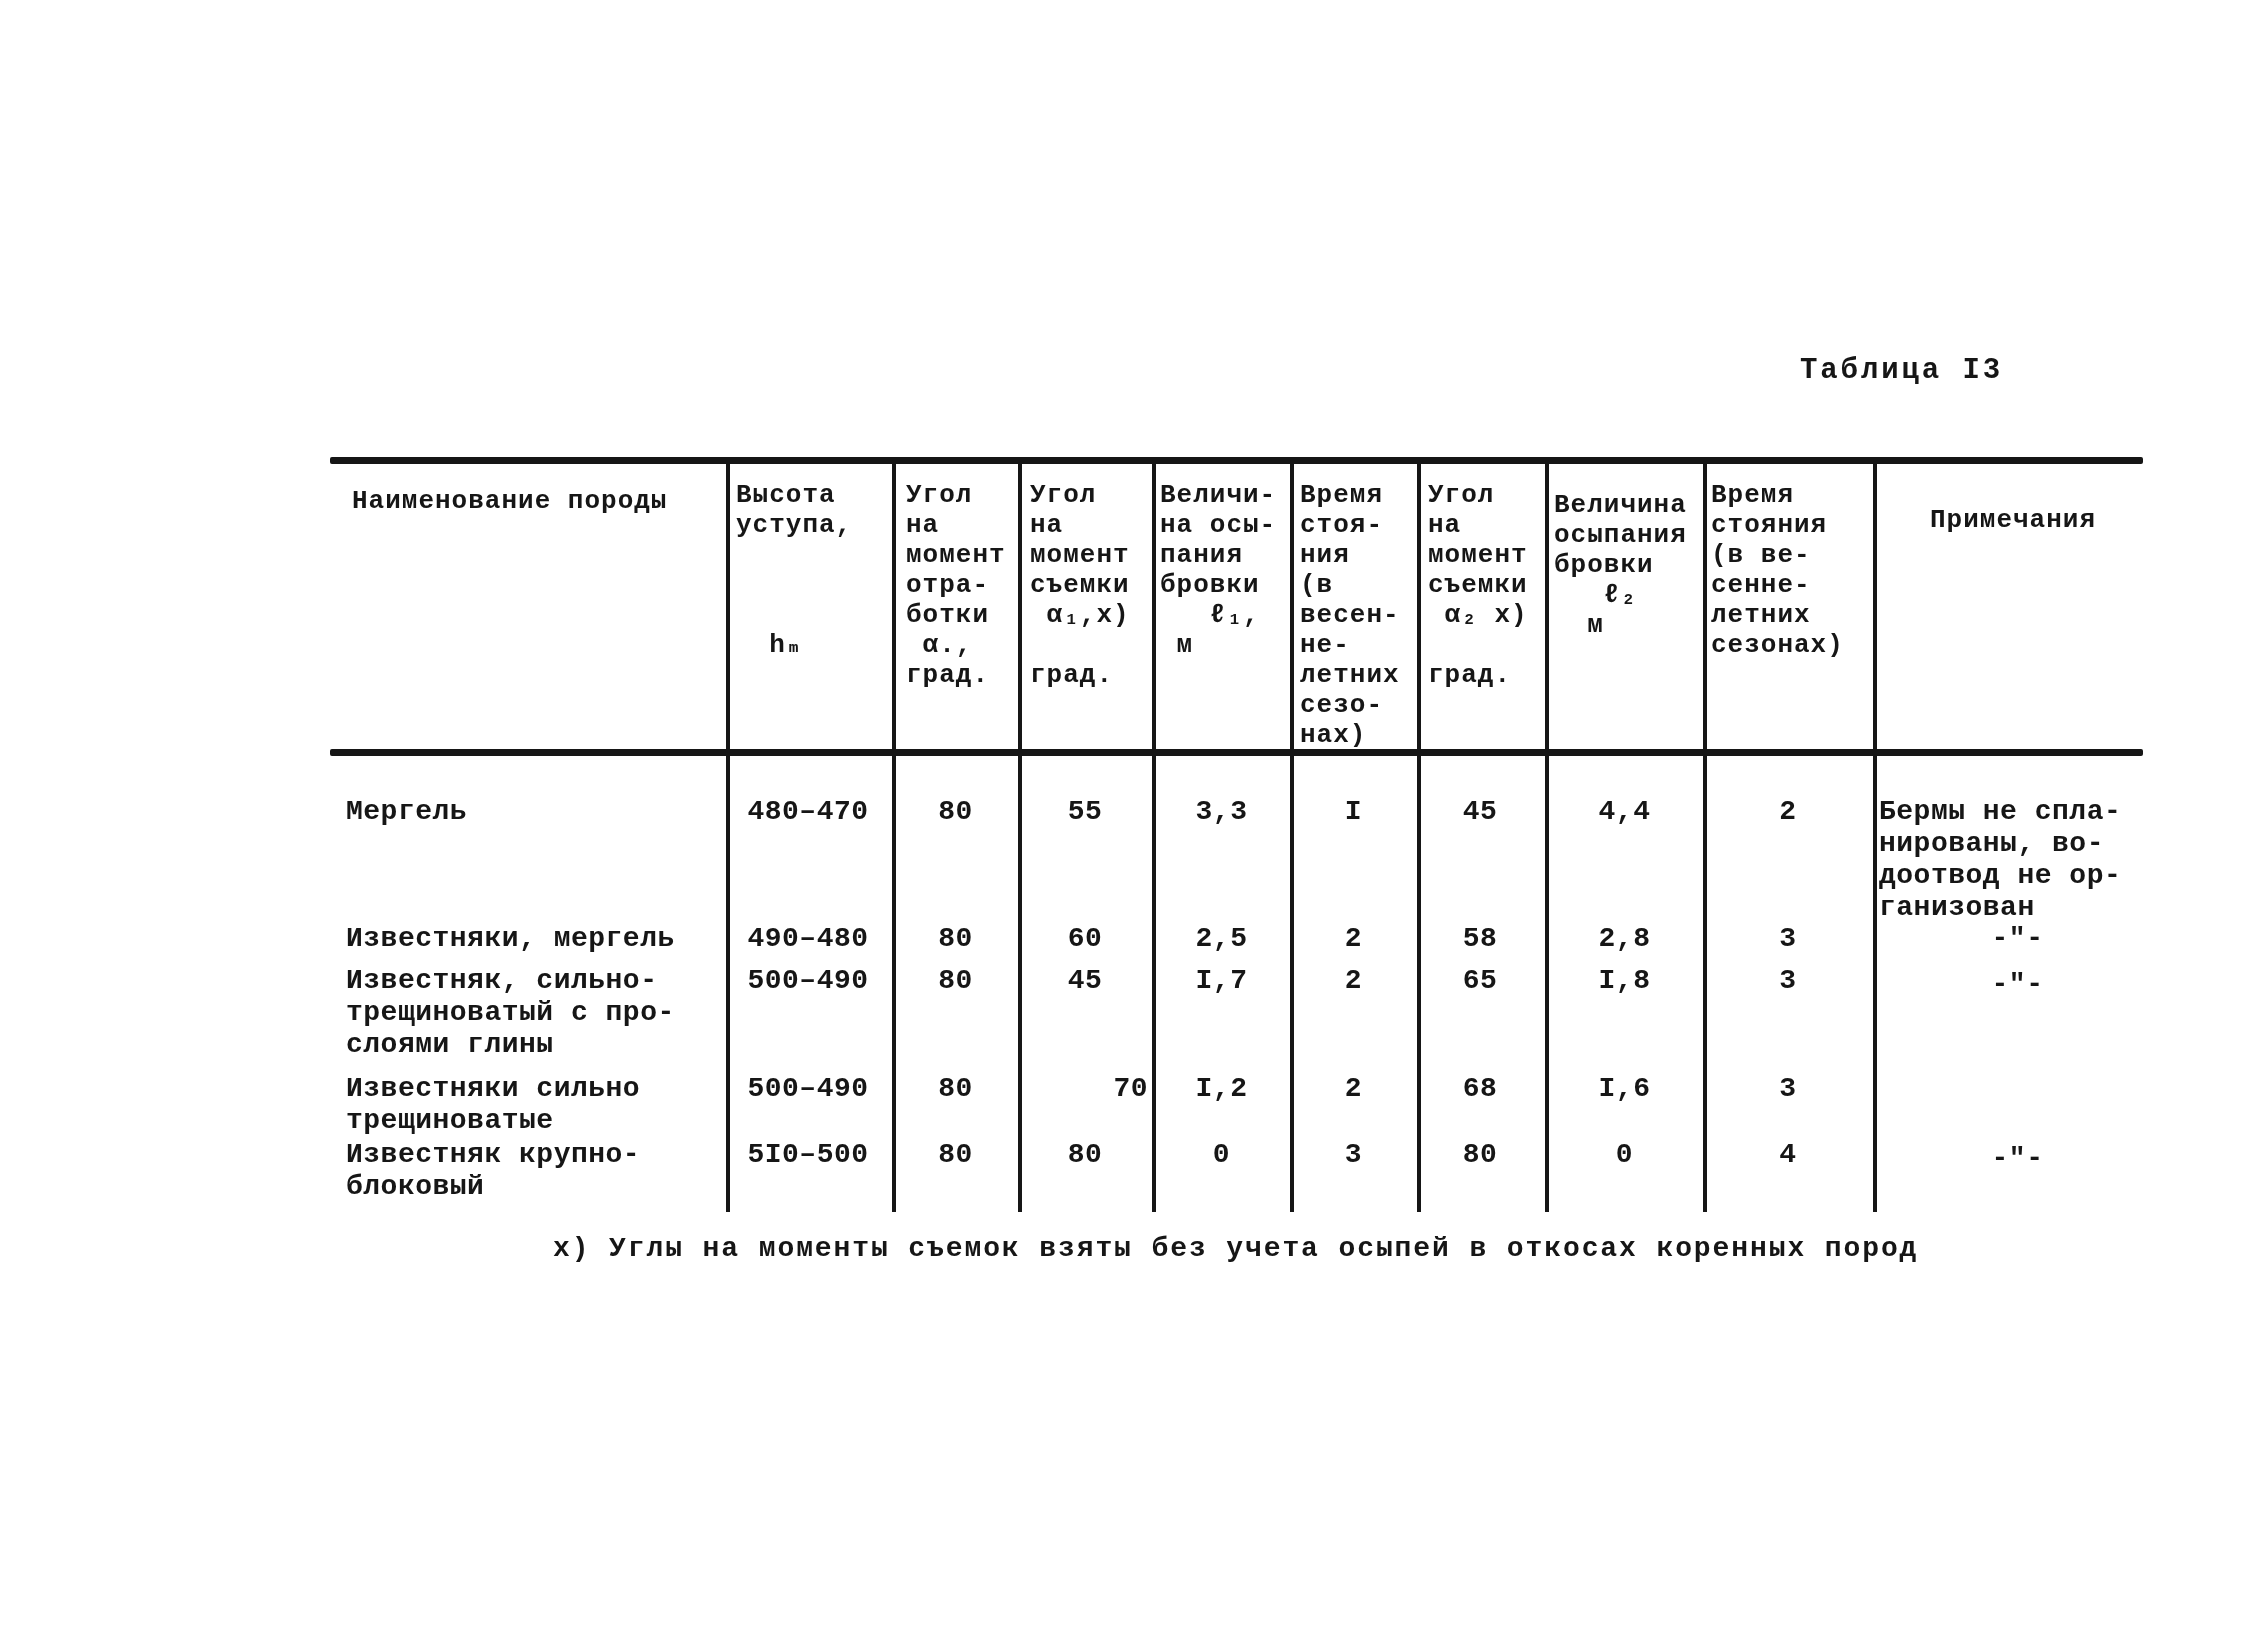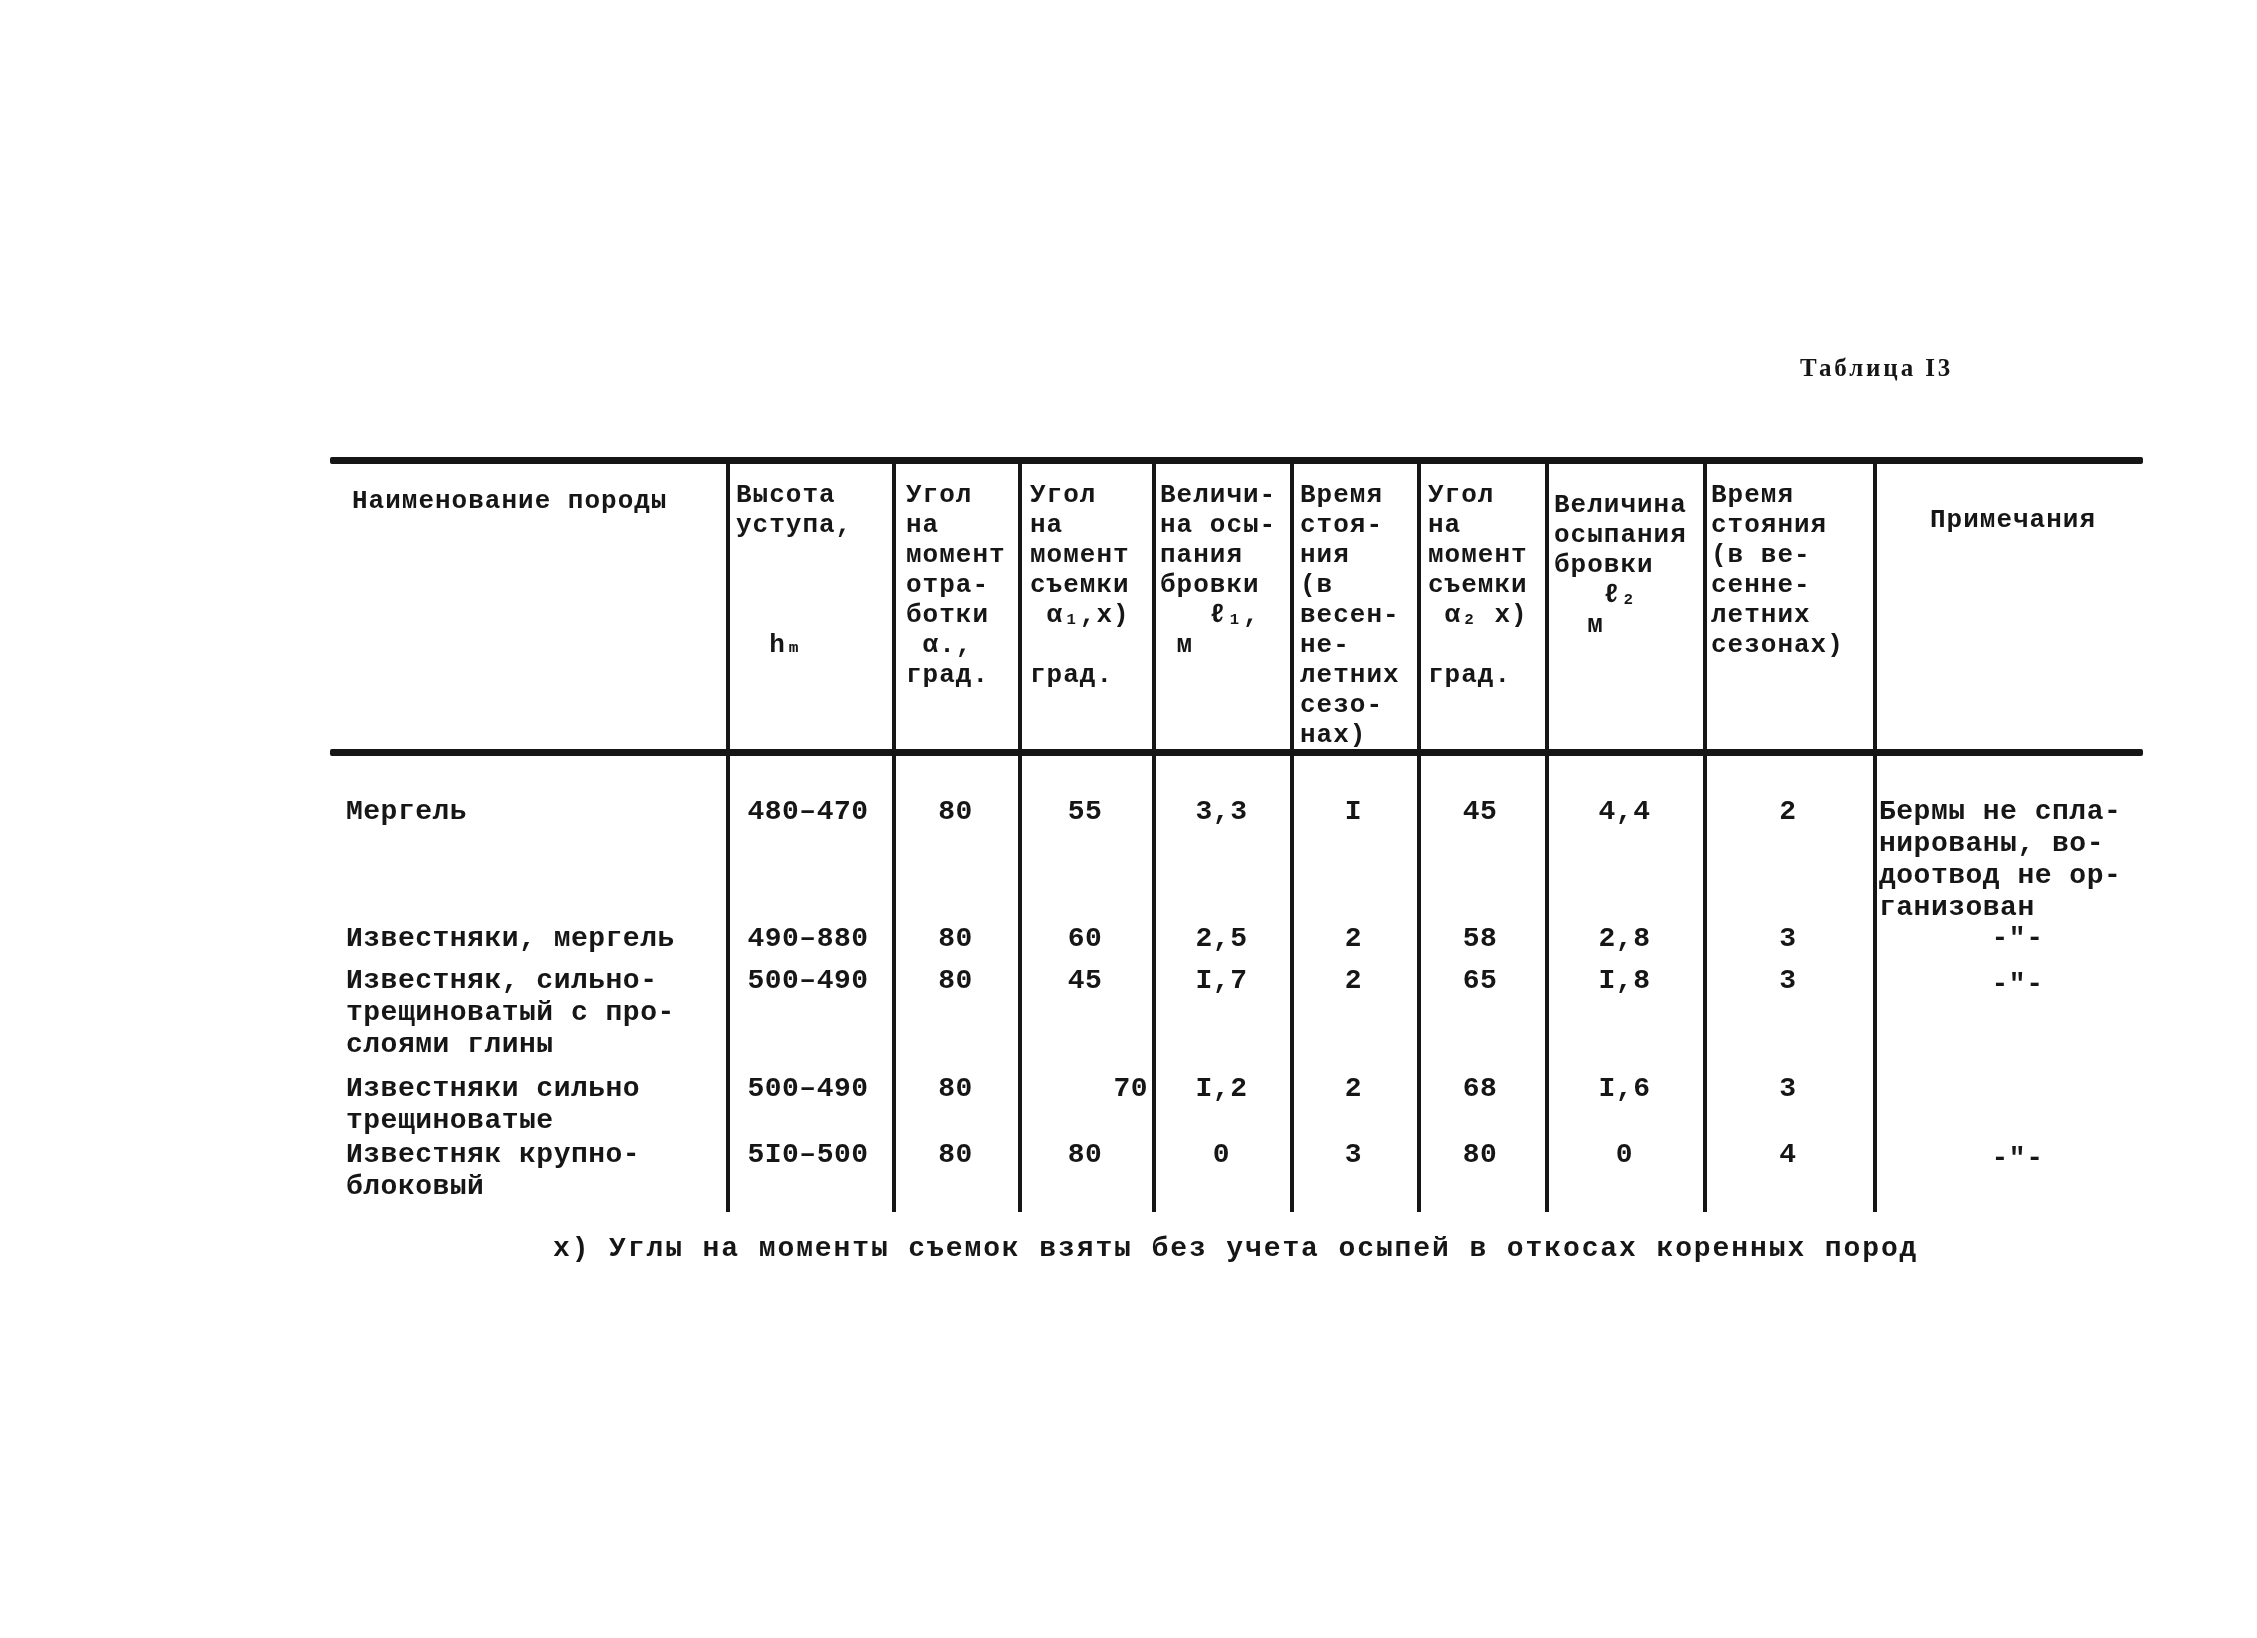--- a/index.html
+++ b/index.html
@@ -3,21 +3,21 @@
 <meta charset="utf-8">
 <style>
   html,body { margin:0; padding:0; background:#888; }
   .page {
     position:relative; width:2258px; height:1638px;
     background:#ffffff; overflow:hidden;
     font-family:"Liberation Mono","DejaVu Sans Mono",monospace;
     font-weight:700; color:#161616;
   }
   .t { position:absolute; white-space:pre-wrap; }
-  .title { font-size:25px; letter-spacing:2.9px;font-family:Liberation Serif, serif; }
+  .title { font-size:29px; letter-spacing:2.9px; }
   .hdr { font-size:26px; line-height:30px; letter-spacing:1px; }
   .bod { font-size:28px; line-height:32px; letter-spacing:0.5px; }
   .ctr { text-align:center; }
   .hline { position:absolute; left:330px; width:1813px; height:6.7px; background:#161616; border-radius:1.9px; }
   .vline { position:absolute; top:457px; height:755px; width:3.8px; background:#161616; }
   .foot { font-size:28px; letter-spacing:1.9px; }
 </style>
 </head>
 <body>
 
@@ -102,21 +102,21 @@
   <div class="t bod ctr" style="left:1294px; top:796px; width:119px;">I</div>
   <div class="t bod ctr" style="left:1420px; top:796px; width:120px;">45</div>
   <div class="t bod ctr" style="left:1549px; top:796px; width:151px;">4,4</div>
   <div class="t bod ctr" style="left:1707px; top:796px; width:162px;">2</div>
   <div class="t bod" style="left:1879px; top:796px; width:277px;">Бермы не спла-
 нированы, во-
 доотвод не ор-
 ганизован</div>
 
   <div class="t bod" style="left:346px;  top:923px; width:375px;">Известняки, мергель</div>
-  <div class="t bod ctr" style="left:728px;  top:923px; width:160px;">490–880</div>
+  <div class="t bod ctr" style="left:728px;  top:923px; width:160px;">490–480</div>
   <div class="t bod ctr" style="left:896px;  top:923px; width:119px;">80</div>
   <div class="t bod ctr" style="left:1022px; top:923px; width:126px;">60</div>
   <div class="t bod ctr" style="left:1156px; top:923px; width:131px;">2,5</div>
   <div class="t bod ctr" style="left:1294px; top:923px; width:119px;">2</div>
   <div class="t bod ctr" style="left:1420px; top:923px; width:120px;">58</div>
   <div class="t bod ctr" style="left:1549px; top:923px; width:151px;">2,8</div>
   <div class="t bod ctr" style="left:1707px; top:923px; width:162px;">3</div>
   <div class="t bod ctr" style="left:1879px; top:923px; width:277px;">-"-</div>
 
   <div class="t bod" style="left:346px;  top:965px; width:382px;">Известняк, сильно-

